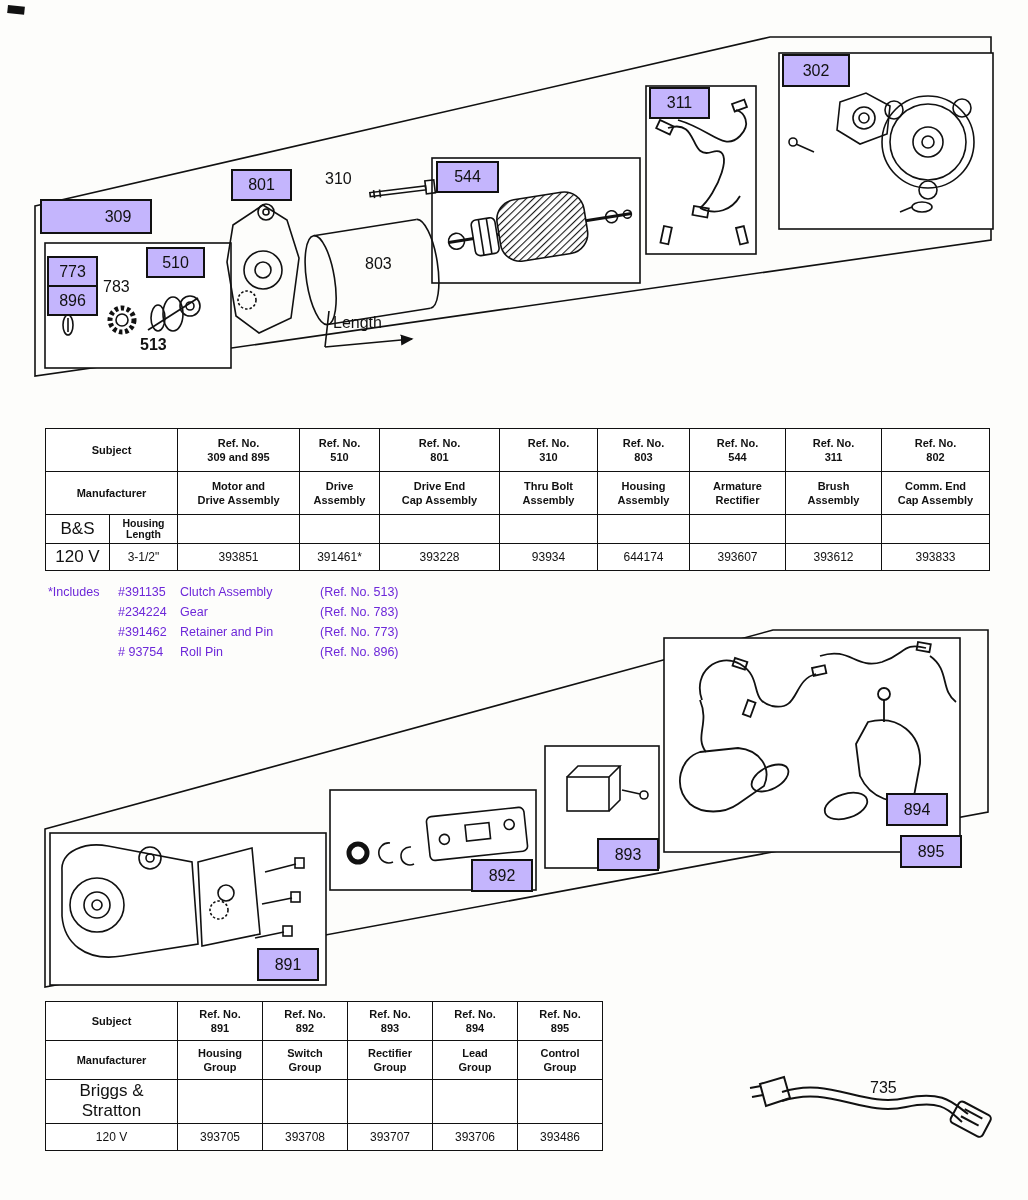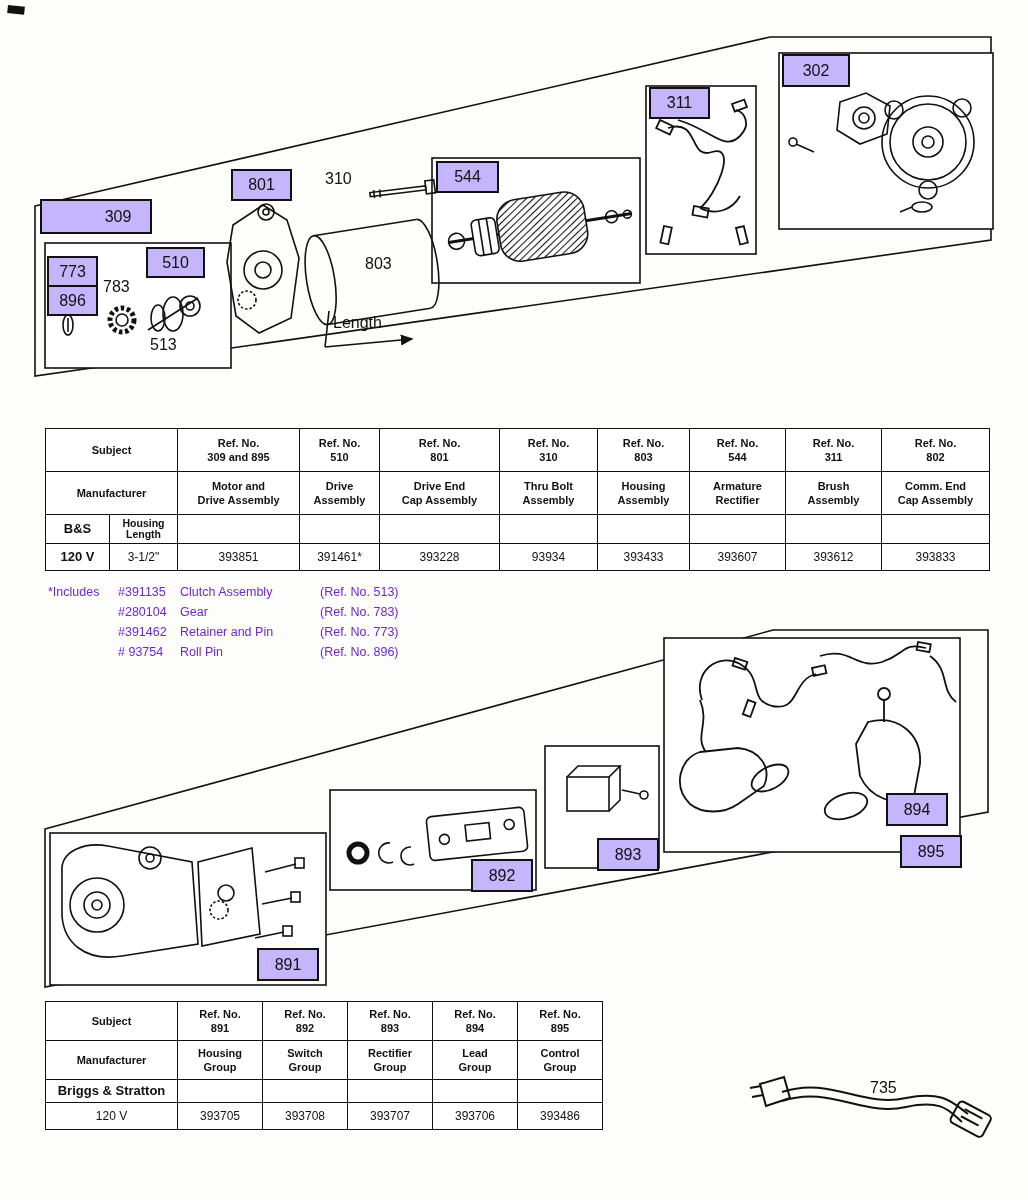--- a/index.html
+++ b/index.html
@@ -4,21 +4,21 @@
 <style>
   html,body{margin:0;padding:0;}
   #page{position:relative;width:1028px;height:1200px;background:#fdfdfb;font-family:"Liberation Sans",sans-serif;color:#111;overflow:hidden;}
   .art{position:absolute;left:0;top:0;}
   .callout{position:absolute;background:#c4b5fd;border:2px solid #111;display:flex;align-items:center;justify-content:center;font-size:16px;color:#111;}
   .plain-label{position:absolute;font-size:16px;color:#111;}
   .parts-table{position:absolute;border-collapse:collapse;background:#fff;table-layout:fixed;}
   .parts-table th,.parts-table td{border:1.5px solid #111;text-align:center;vertical-align:middle;white-space:pre-line;padding:1px 2px;overflow:hidden;}
   .parts-table th{font-size:11px;font-weight:bold;line-height:1.3;}
   .parts-table td{font-size:12px;line-height:1.2;}
-  .parts-table td.b{font-weight:bold;font-size:13px;}
+  .parts-table td.b{font-weight:normal;font-size:17px;}
   .parts-table td.small{font-size:10.5px;line-height:1.05;font-weight:bold;}
   .rh1 > th{height:40px;}
   .rh2 > th{height:40px;}
   .rmid > td{height:26px;}
   .rval > td{height:24px;}
   #t2 .rh1 > th{height:36px;}
   #t2 .rh2 > th{height:36px;}
   #t2 .rmid > td{height:20px;}
   .footnotes{position:absolute;font-size:12.5px;line-height:20px;color:#6d28d9;}
   .fn-row{display:grid;grid-template-columns:70px 62px 140px auto;}
@@ -216,21 +216,21 @@
   <div class="callout" style="left:40px;top:199px;width:64px;height:31px;padding-left:44px;">309</div>
   <div class="callout" style="left:47px;top:256px;width:47px;height:27px;">773</div>
   <div class="callout" style="left:47px;top:285px;width:47px;height:27px;">896</div>
   <div class="callout" style="left:146px;top:247px;width:55px;height:27px;">510</div>
   <div class="callout" style="left:231px;top:169px;width:57px;height:28px;">801</div>
   <div class="callout" style="left:436px;top:161px;width:59px;height:28px;">544</div>
   <div class="callout" style="left:649px;top:87px;width:57px;height:28px;">311</div>
   <div class="callout" style="left:782px;top:54px;width:64px;height:29px;">302</div>
 
   <div class="plain-label" style="left:103px;top:278px;">783</div>
-  <div class="plain-label" style="left:150px;top:336px;">513</div>
+  <div class="plain-label" style="left:140px;top:336px;font-weight:bold;">513</div>
   <div class="plain-label" style="left:325px;top:170px;">310</div>
   <div class="plain-label" style="left:365px;top:255px;">803</div>
   <div class="plain-label" style="left:333px;top:314px;">Length</div>
 
   <table class="parts-table" id="t1" style="left:45px;top:428px;width:944px;">
     <colgroup>
       <col style="width:64px">
         <col style="width:68px">
       <col style="width:122px">
         <col style="width:80px">
@@ -293,38 +293,38 @@
         <td></td>
         <td></td>
       </tr>
       <tr class="rval">
         <td class="b">120 V</td>
         <td>3-1/2"</td>
         <td>393851</td>
         <td>391461*</td>
         <td>393228</td>
         <td>93934</td>
-        <td>393433</td>
+        <td>644174</td>
         <td>393607</td>
         <td>393612</td>
         <td>393833</td>
       </tr>
     </tbody>
   </table>
 
   <div class="footnotes" style="left:48px;top:582px;">
     <div class="fn-row">
       <span>*Includes</span>
       <span>#391135</span>
       <span>Clutch Assembly</span>
       <span>(Ref. No. 513)</span>
     </div>
     <div class="fn-row">
       <span></span>
-      <span>#280104</span>
+      <span>#234224</span>
       <span>Gear</span>
       <span>(Ref. No. 783)</span>
     </div>
     <div class="fn-row">
       <span></span>
       <span>#391462</span>
       <span>Retainer and Pin</span>
       <span>(Ref. No. 773)</span>
     </div>
     <div class="fn-row">

